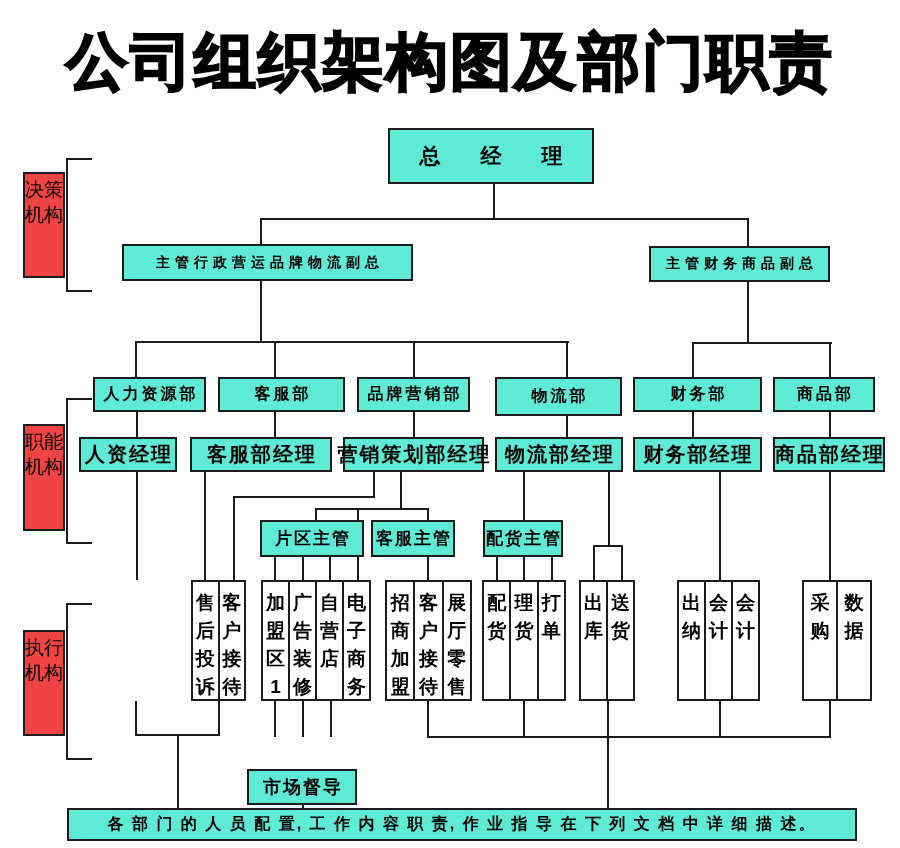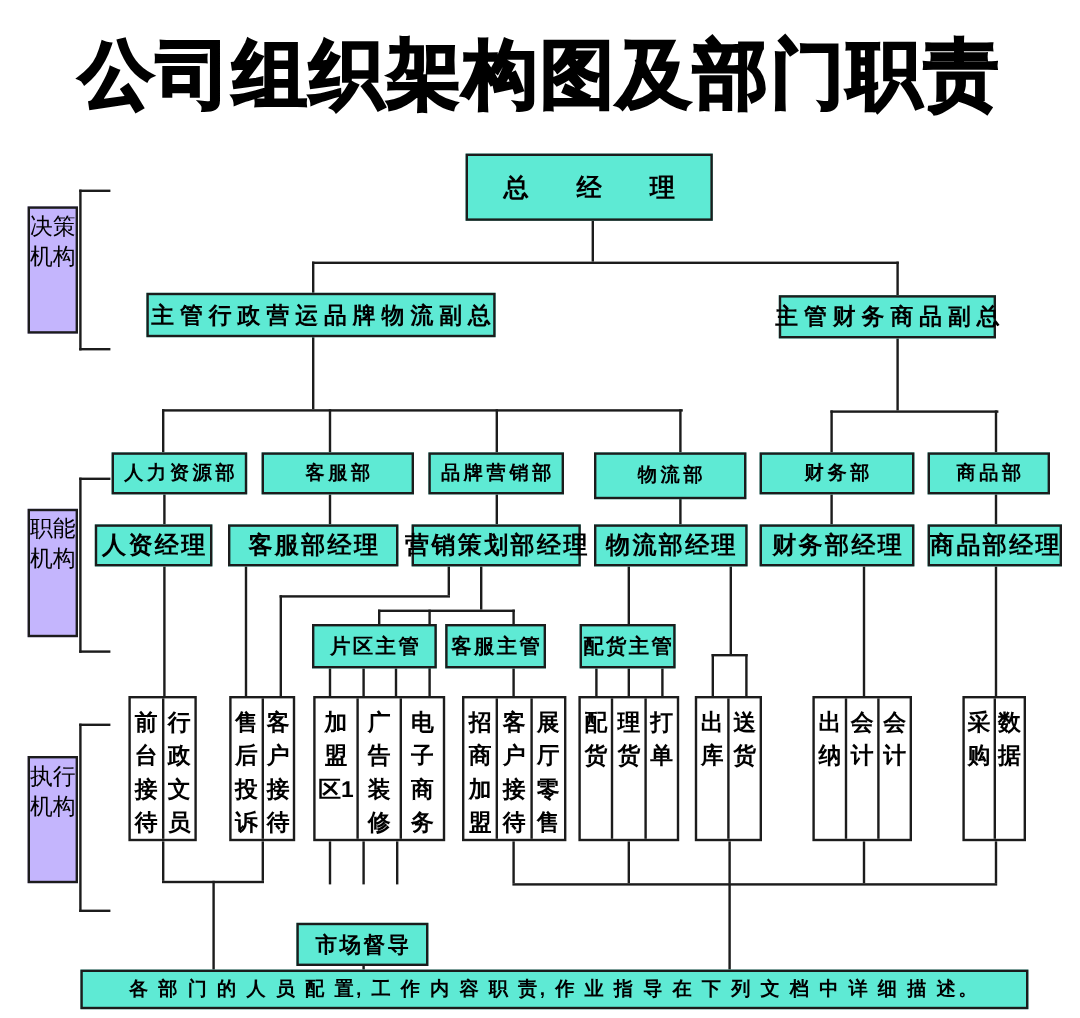--- a/index.html
+++ b/index.html
@@ -5,27 +5,27 @@
   :root{ --ink:#1c1c1c; }
   html,body{ margin:0; padding:0; background:#ffffff; }
   body{ font-family:"Liberation Sans","DejaVu Sans",sans-serif; color:#000; }
   .canvas{ position:relative; width:900px; height:848px; background:#fff; overflow:hidden; }
   .title{ position:absolute; top:20px; left:0; width:900px; margin:0; text-align:center;
           font-size:62px; font-weight:900; letter-spacing:2px; -webkit-text-stroke:2px #000; }
   .box{ position:absolute; box-sizing:border-box; border:2px solid var(--ink); background:#5eead4;
         display:flex; align-items:center; justify-content:center; font-weight:bold;
         white-space:nowrap; z-index:2; }
   .gm{ font-size:21px; letter-spacing:40px; text-indent:40px; }
-  .vp{ font-size:19px; letter-spacing:5px; text-indent:5px;font-family:Liberation Mono, monospace; }
+  .vp{ font-size:14px; letter-spacing:5px; text-indent:5px;font-family:Liberation Mono, monospace; }
   .dept{ font-size:16px; letter-spacing:3px; text-indent:3px; }
   .mgr{ font-size:20px; letter-spacing:2px; text-indent:2px; }
   .sup{ font-size:17px; letter-spacing:2px; text-indent:2px; }
   .mkt{ font-size:18px; letter-spacing:2px; text-indent:2px;margin-top:32px; }
   .foot{ font-size:16px; font-weight:600; letter-spacing:2px; }
-  .sideLabel{ position:absolute; box-sizing:border-box; border:2px solid var(--ink); background:#c4b5fd;
+  .sideLabel{ position:absolute; box-sizing:border-box; border:2px solid var(--ink); background:#ef4444;
         left:23px; width:42px; z-index:2; font-size:19px; font-weight:400; line-height:25px;
         text-align:center; word-break:break-all; padding-top:3px; }
   .grp{ position:absolute; box-sizing:border-box; border:2px solid var(--ink); background:#fff;
         top:580px; height:121px; display:flex; z-index:2; }
   .vcol{ flex:1 1 0; box-sizing:border-box; border-left:2px solid var(--ink); padding-top:7px;
         font-size:19px; font-weight:600; line-height:28px; text-align:center; word-break:break-all; }
   .vcol:first-child{ border-left:none; }
   .ln{ position:absolute; background:var(--ink); z-index:1; }
 </style>
 </head>
@@ -55,31 +55,28 @@
   <div class="box mgr" style="left:190px;top:437px;width:142px;height:35px">客服部经理</div>
   <div class="box mgr" style="left:343px;top:437px;width:141px;height:35px">营销策划部经理</div>
   <div class="box mgr" style="left:495px;top:437px;width:128px;height:35px">物流部经理</div>
   <div class="box mgr" style="left:633px;top:437px;width:129px;height:35px">财务部经理</div>
   <div class="box mgr" style="left:773px;top:437px;width:112px;height:35px">商品部经理</div>
 
   <div class="box sup" style="left:260px;top:520px;width:104px;height:37px">片区主管</div>
   <div class="box sup" style="left:371px;top:520px;width:84px;height:37px">客服主管</div>
   <div class="box sup" style="left:483px;top:520px;width:80px;height:37px">配货主管</div>
 
-  <div class="grp" style="left:107px;width:57px">
-    <div class="vcol">前台接待</div>
-    <div class="vcol">行政文员</div>
-  </div>
   <div class="grp" style="left:191px;width:55px">
     <div class="vcol">售后投诉</div>
     <div class="vcol">客户接待</div>
   </div>
   <div class="grp" style="left:261px;width:110px">
     <div class="vcol">加盟区1</div>
     <div class="vcol">广告装修</div>
+    <div class="vcol">自营店</div>
     <div class="vcol">电子商务</div>
   </div>
   <div class="grp" style="left:385px;width:87px">
     <div class="vcol">招商加盟</div>
     <div class="vcol">客户接待</div>
     <div class="vcol">展厅零售</div>
   </div>
   <div class="grp" style="left:482px;width:84px">
     <div class="vcol">配货</div>
     <div class="vcol">理货</div>
@@ -87,21 +84,21 @@
   </div>
   <div class="grp" style="left:579px;width:56px">
     <div class="vcol">出库</div>
     <div class="vcol">送货</div>
   </div>
   <div class="grp" style="left:677px;width:83px">
     <div class="vcol">出纳</div>
     <div class="vcol">会计</div>
     <div class="vcol">会计</div>
   </div>
-  <div class="grp" style="left:802px;width:53px">
+  <div class="grp" style="left:802px;width:70px">
     <div class="vcol">采购</div>
     <div class="vcol">数据</div>
   </div>
 
   <div class="box mkt" style="left:247px;top:737px;width:110px;height:36px">市场督导</div>
 
   <div class="box foot" style="left:67px;top:808px;width:790px;height:33px">各 部 门 的 人 员 配 置, 工 作 内 容 职 责, 作 业 指 导 在 下 列 文 档 中 详 细 描 述。</div>
 
   <div id="lines">
       <div class="ln" style="left: 493px; top: 184px; width: 2px; height: 34px;"></div>

